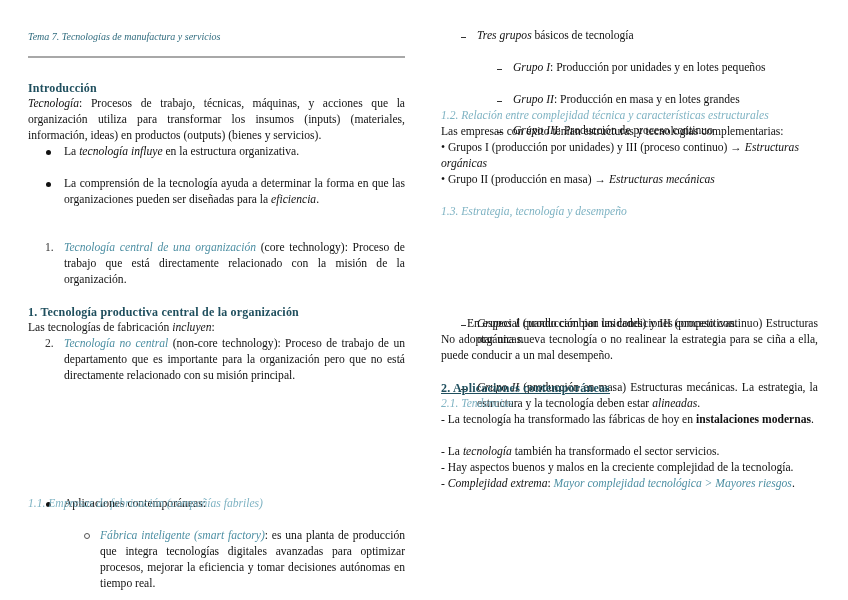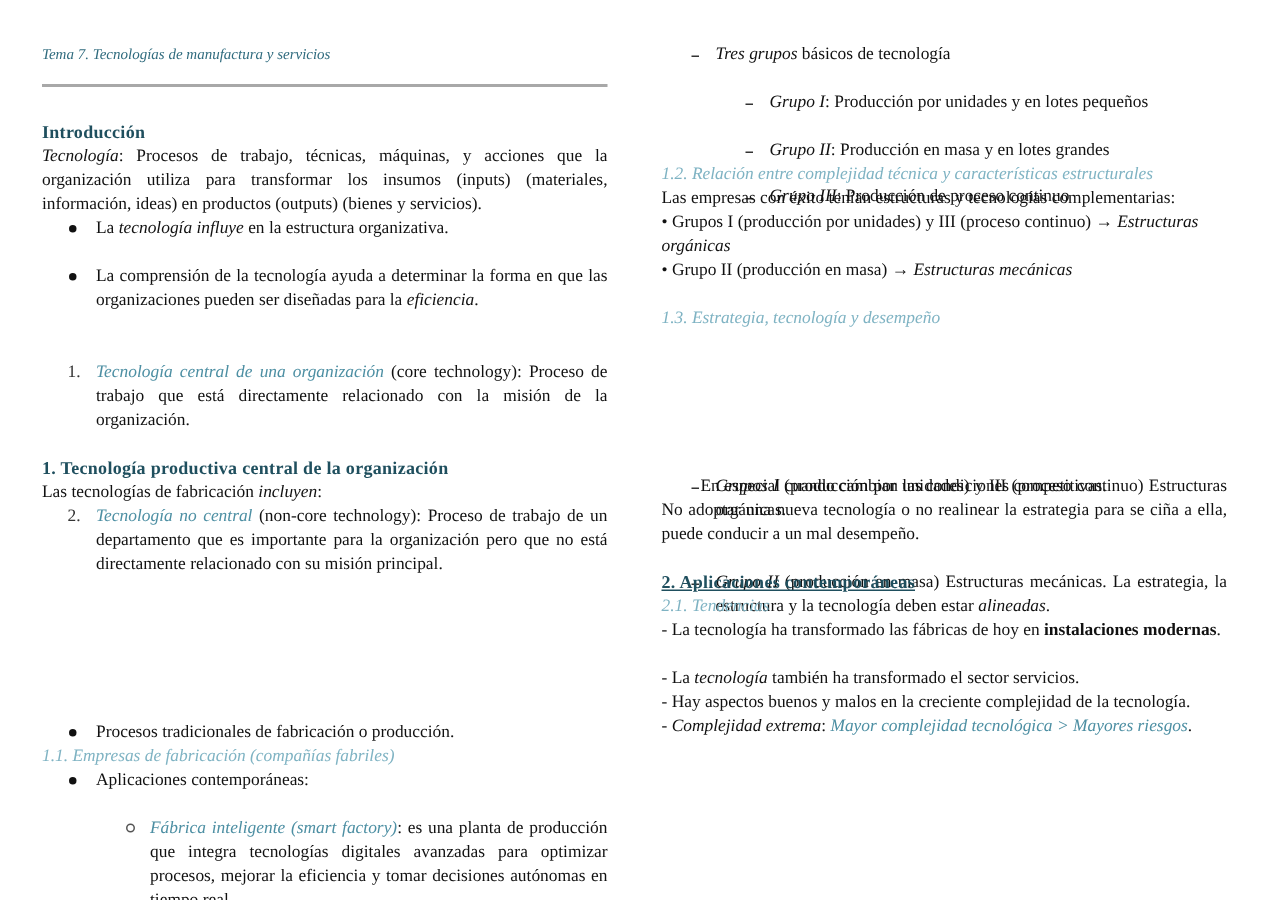--- a/index.html
+++ b/index.html
@@ -59,24 +59,20 @@
   </div>
   <div class="abs li just" style="top:240px; padding-left:36px;">
     <span class="bullet num" style="left:17px; top:0;">2.</span>
     <span class="teal-it">Tecnología no central</span><span> (non-core technology): Proceso de trabajo de un departamento que es importante para la organización pero que no está directamente relacionado con su misión principal.</span>
   </div>
 
   <div class="abs h1" style="top:304px;">1. Tecnología productiva central de la organización</div>
   <div class="abs" style="top:320px;">
     <span>Las tecnologías de fabricación </span><span class="it">incluyen</span><span>:</span>
   </div>
-  <div class="abs li" style="top:336px; padding-left:36px;">
-    <span class="bullet dot" style="left:18px; top:6px;"></span>
-    <span>Procesos tradicionales de fabricación o producción.</span>
-  </div>
   <div class="abs li" style="top:352px; padding-left:36px;">
     <span class="bullet dot" style="left:18px; top:6px;"></span>
     <span>Aplicaciones contemporáneas:</span>
   </div>
   <div class="abs li just" style="top:368px; padding-left:72px;">
     <span class="bullet circ" style="left:56px; top:5px;"></span>
     <span class="teal-it">Fábrica inteligente (smart factory)</span><span>: es una planta de producción que integra tecnologías digitales avanzadas para optimizar procesos, mejorar la eficiencia y tomar decisiones autónomas en tiempo real.</span>
   </div>
 
   <div class="abs h2" style="top:496px;">1.1. Empresas de fabricación (compañías fabriles)</div>

